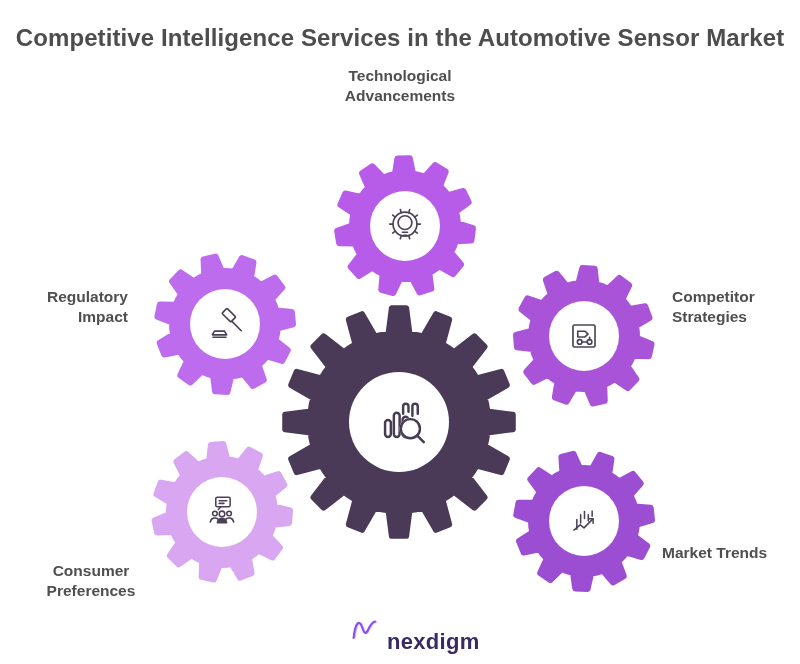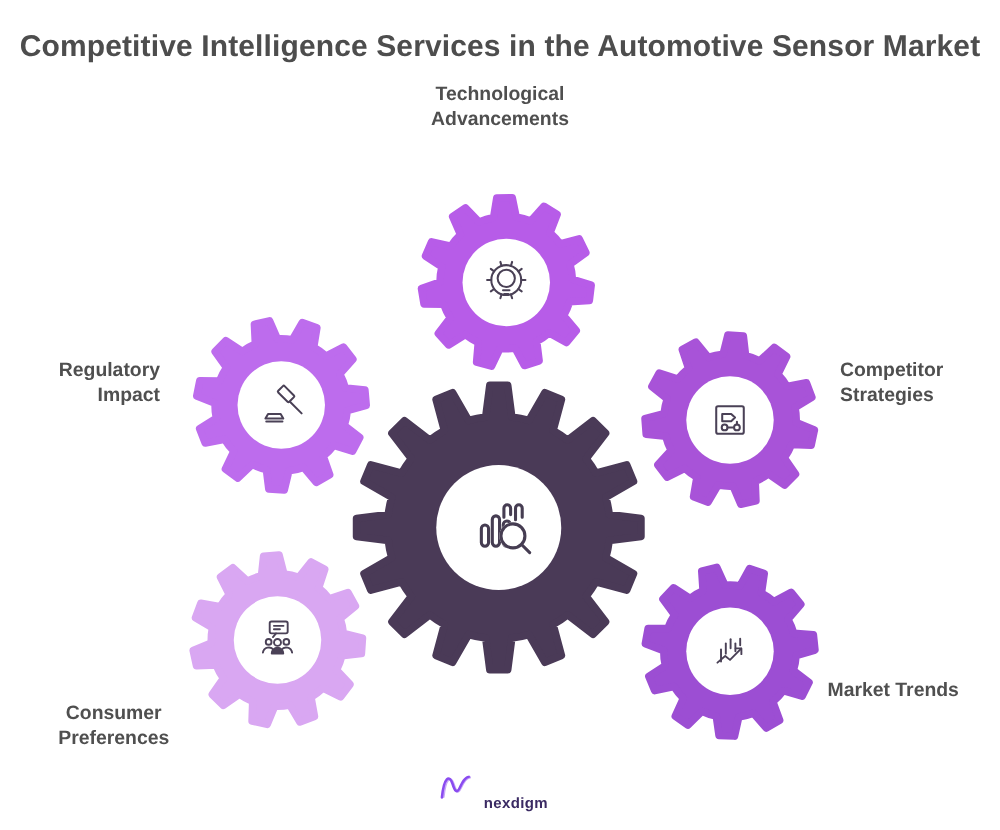--- a/index.html
+++ b/index.html
@@ -22,21 +22,21 @@
   #label-regulatory-impact  { left:0;    width:128px; text-align:right;  top:287px; }
   #label-competitor-strategies { left:672px; width:140px; text-align:left; top:287px; }
   #label-consumer-preferences  { left:18px;  width:146px; text-align:center; top:541px;margin-top:20px; }
   #label-market-trends      { left:662px; width:140px; text-align:left;  top:543px; }
   svg.gear { position:absolute; overflow:visible; }
   #logo {
     position:absolute; left:350px; top:611px; height:36px;
     display:flex; align-items:center; gap:7px;
   }
   #logo-text {
-    font-size:12px; font-weight:bold; color:#3a2a63; letter-spacing:0.3px;margin-top:26px;
+    font-size:22px; font-weight:bold; color:#3a2a63; letter-spacing:0.3px;margin-top:26px;
   }
 </style>
 </head>
 <body>
 
 <div id="canvas">
   <h1 id="title">Competitive Intelligence Services in the Automotive Sensor Market</h1>
 
   <div class="gear-label" id="label-technological-advancements">Technological
 Advancements</div>

